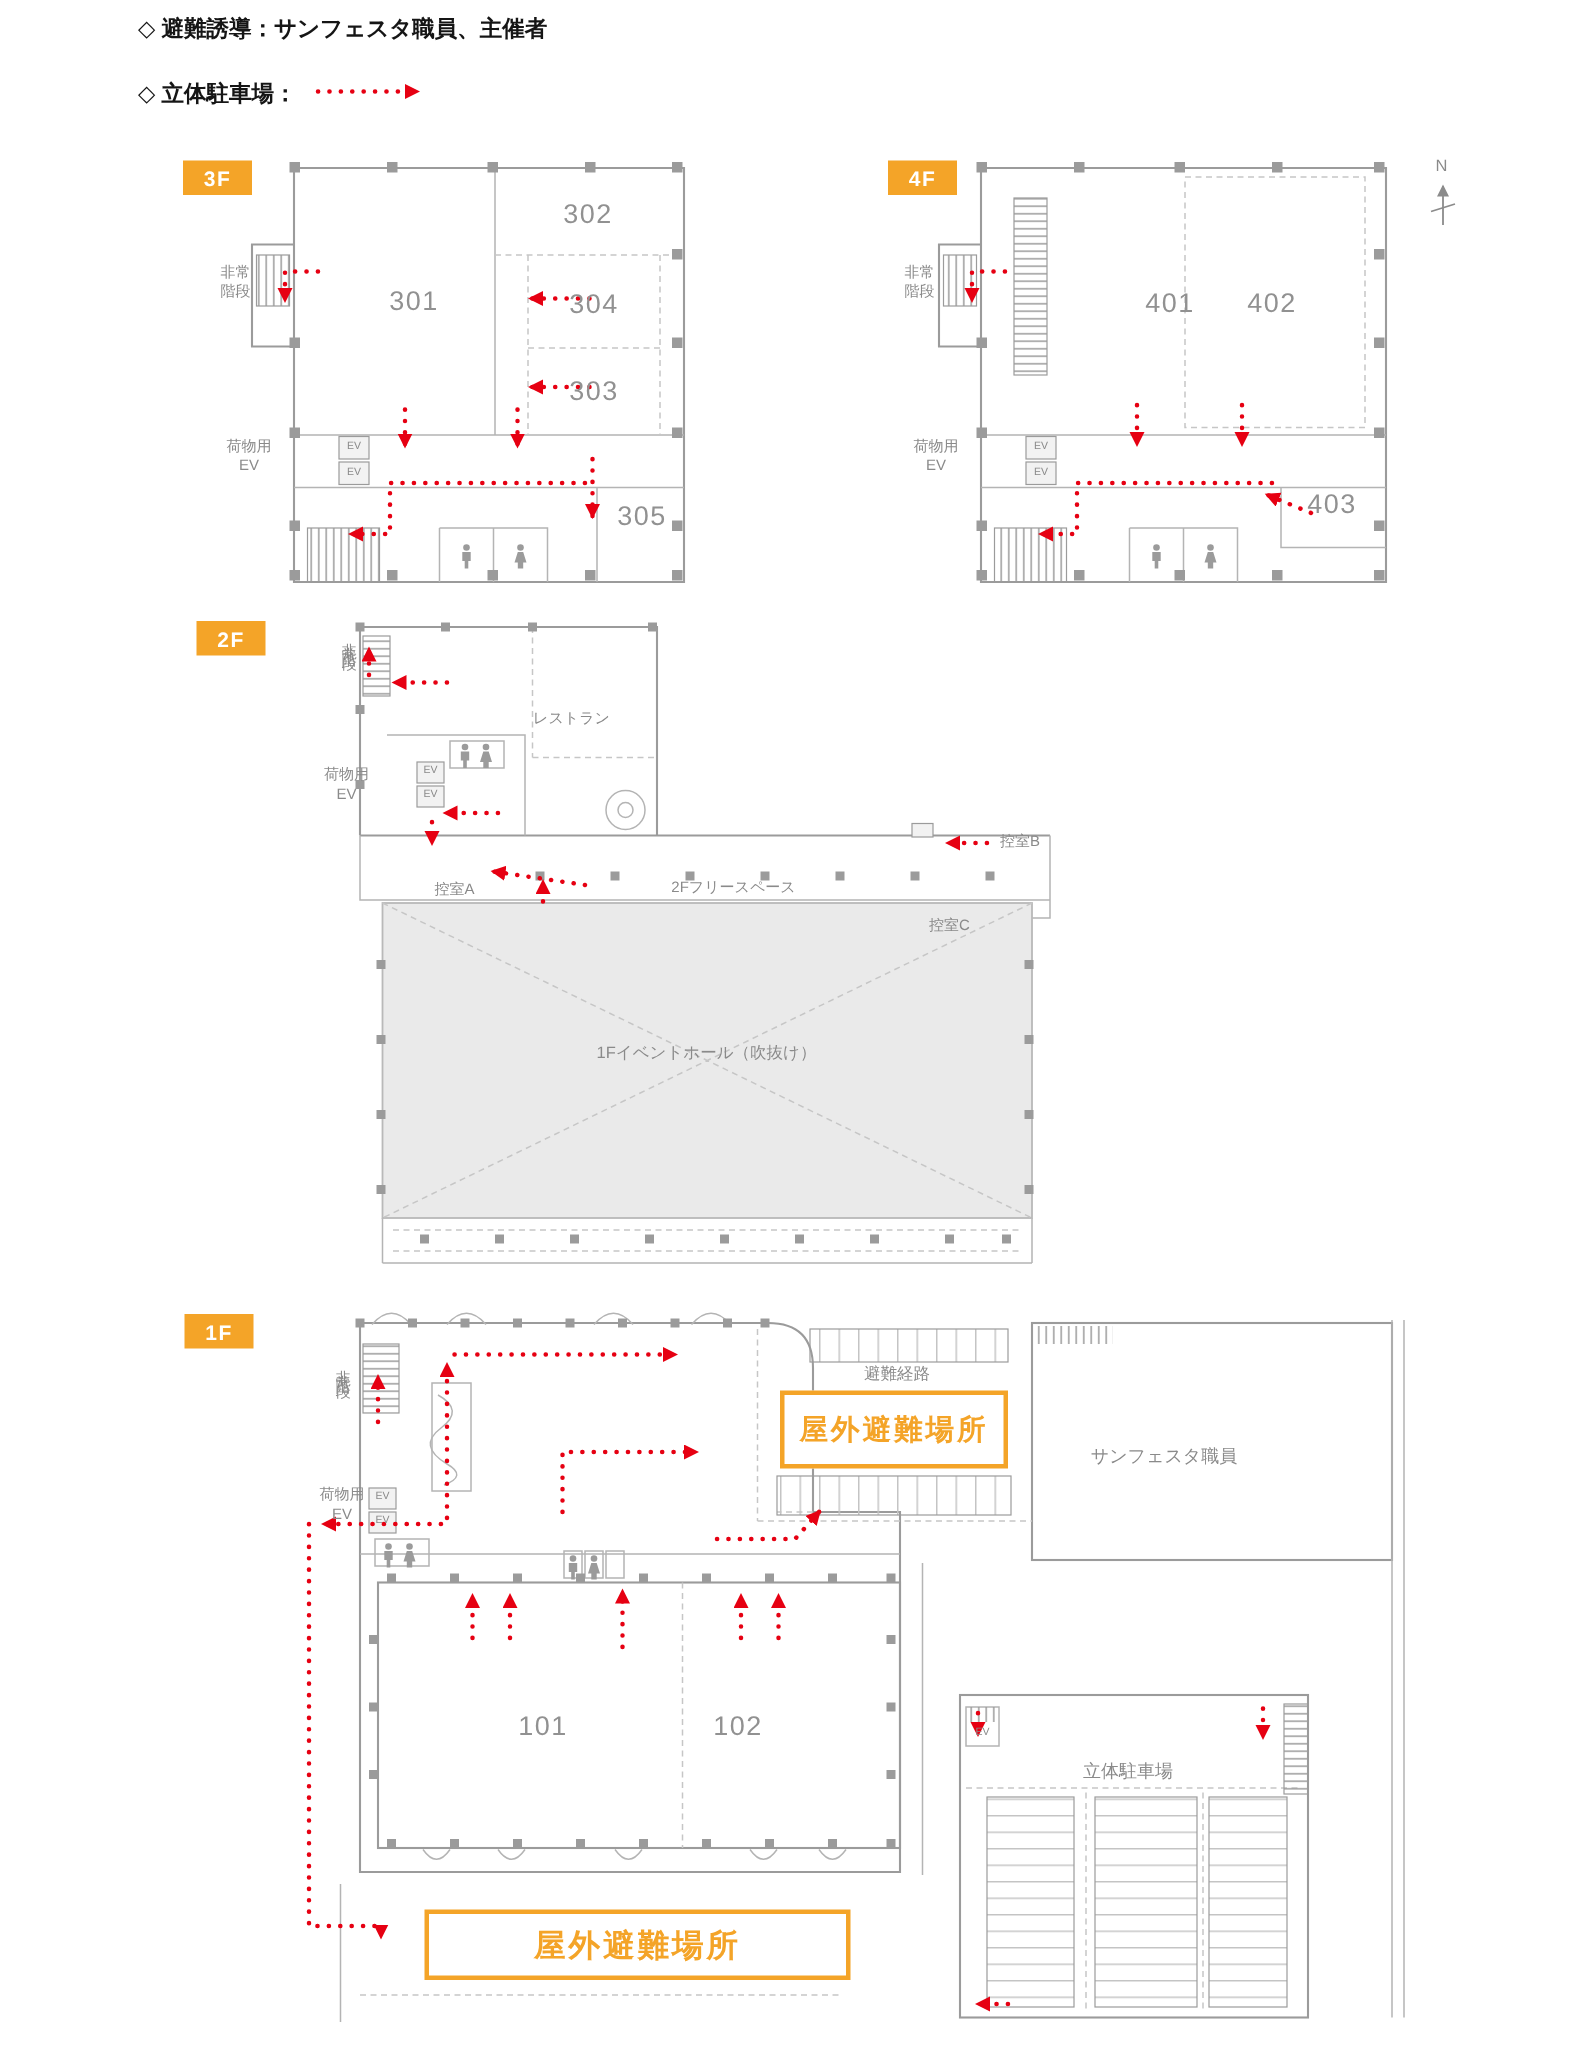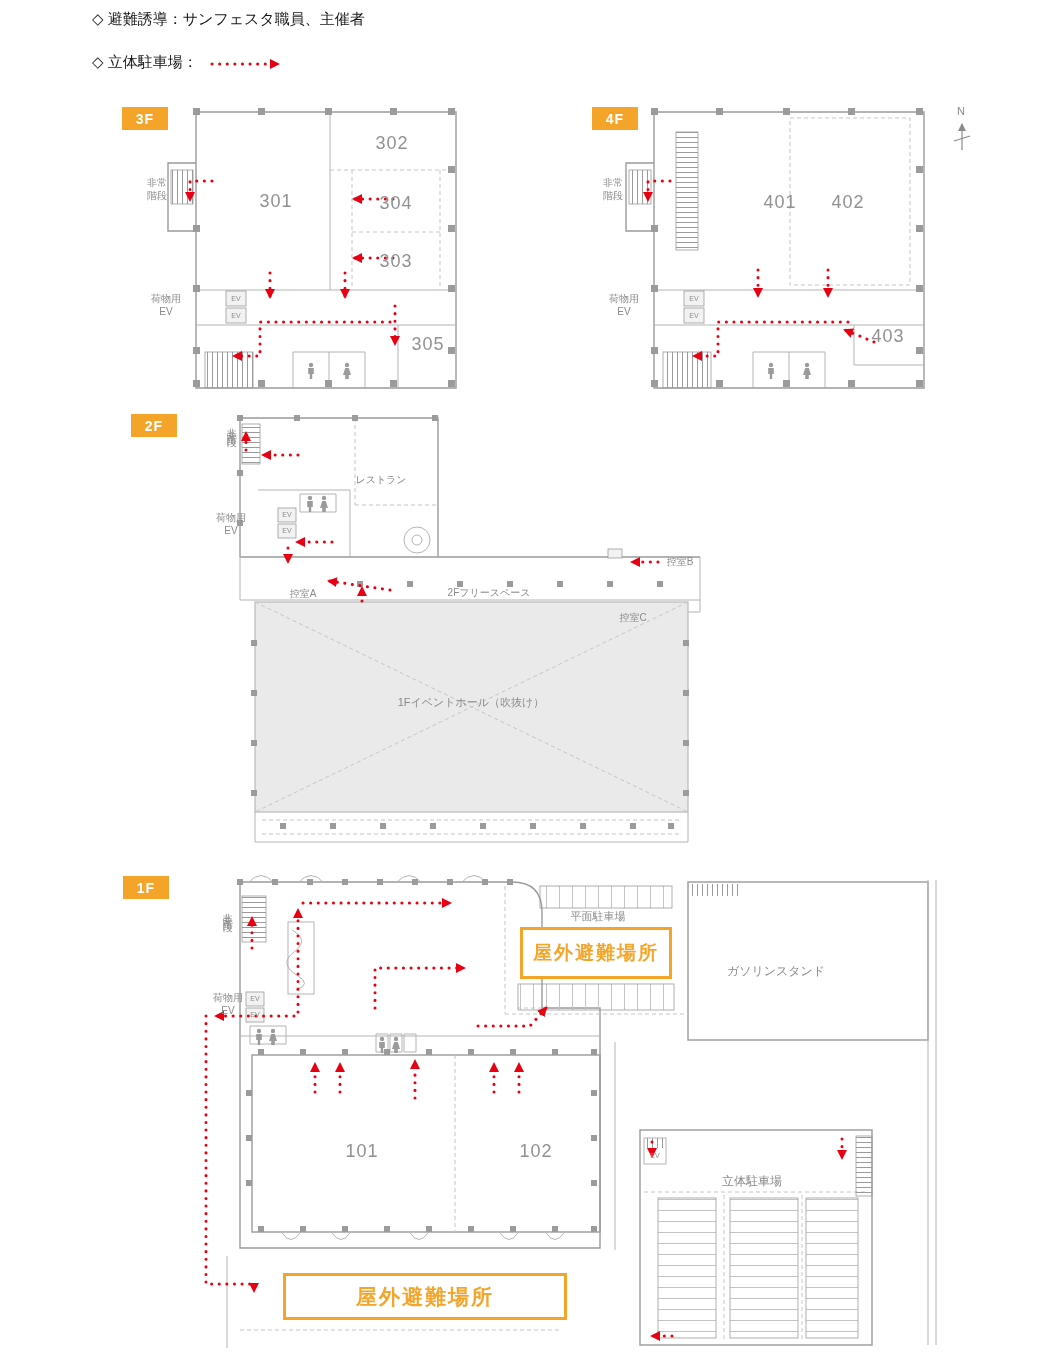--- a/index.html
+++ b/index.html
@@ -1,19 +1,19 @@
 <!DOCTYPE html>
 <html><head>
 <meta charset="utf-8">
 <style>
 *{box-sizing:border-box}
 body{margin:0;background:#fff;font-family:"Liberation Sans","DejaVu Sans",sans-serif}
 .canvas{position:relative;width:1058px;height:1365px;background:#fff;overflow:hidden}
 .plan{position:absolute;left:0;top:0}
-.legend-row{position:absolute;display:flex;align-items:flex-end;gap:8px;font-size:15px;font-weight:normal;color:#151515;white-space:nowrap}
+.legend-row{position:absolute;display:flex;align-items:flex-start;gap:8px;font-size:15px;font-weight:bold;color:#151515;white-space:nowrap}
 .badge{position:absolute;width:46px;height:23px;background:#F4A428;color:#fff;font-size:14px;font-weight:bold;display:flex;align-items:center;justify-content:center;letter-spacing:1px}
 .lbl{position:absolute;transform:translate(-50%,-50%);color:#8a8a8a;font-size:10px;line-height:1.25;text-align:center;white-space:nowrap}
 .room{font-size:18px;color:#919191;letter-spacing:1px}
 .vlbl{writing-mode:vertical-rl;text-orientation:upright;transform:translate(-50%,0);letter-spacing:3px;white-space:normal}
 .ev{font-size:7px}
 .big{font-size:11px}
 .med{font-size:12px}
 .shelter{position:absolute;background:#fff;border:3px solid #F4A428;color:#F4A428;font-weight:bold;display:flex;align-items:center;justify-content:center;letter-spacing:2px}
 .rt{fill:none;stroke:#E60012;stroke-width:3;stroke-linecap:round;stroke-dasharray:0.1 7.5}
 .w{fill:none;stroke:#9b9b9b;stroke-width:1.4}
@@ -229,24 +229,24 @@
 <div class="lbl" style="left:680px;top:562px">控室B</div>
 <div class="lbl" style="left:303px;top:594px">控室A</div>
 <div class="lbl" style="left:489px;top:593px">2Fフリースペース</div>
 <div class="lbl" style="left:633px;top:618px">控室C</div>
 <div class="lbl big" style="left:471px;top:703px">1Fイベントホール（吹抜け）</div>
 
 <div class="lbl vlbl" style="left:227px;top:905px">非常階段</div>
 <div class="lbl" style="left:228px;top:1004px"><span>荷物用</span><br><span>EV</span></div>
 <div class="lbl ev" style="left:255px;top:999px">EV</div>
 <div class="lbl ev" style="left:255px;top:1015px">EV</div>
-<div class="lbl big" style="left:598px;top:917px">平面駐車場</div>
-<div class="lbl med" style="left:776px;top:971px">ガソリンスタンド</div>
+<div class="lbl big" style="left:598px;top:917px">避難経路</div>
+<div class="lbl med" style="left:776px;top:971px">サンフェスタ職員</div>
 <div class="lbl room" style="left:362px;top:1151px">101</div>
-<div class="lbl room" style="left:536px;top:1151px">102</div>
+<div class="lbl room" style="left:492px;top:1151px">102</div>
 <div class="lbl med" style="left:752px;top:1181px">立体駐車場</div>
 <div class="lbl ev" style="left:655px;top:1156px">EV</div>
 
 <div class="shelter" style="left:520px;top:927px;width:152px;height:52px;font-size:19px">
       <span>屋外避難場所</span>
     </div>
 <div class="shelter" style="left:283px;top:1273px;width:284px;height:47px;font-size:21px">
       <span>屋外避難場所</span>
     </div>
 

